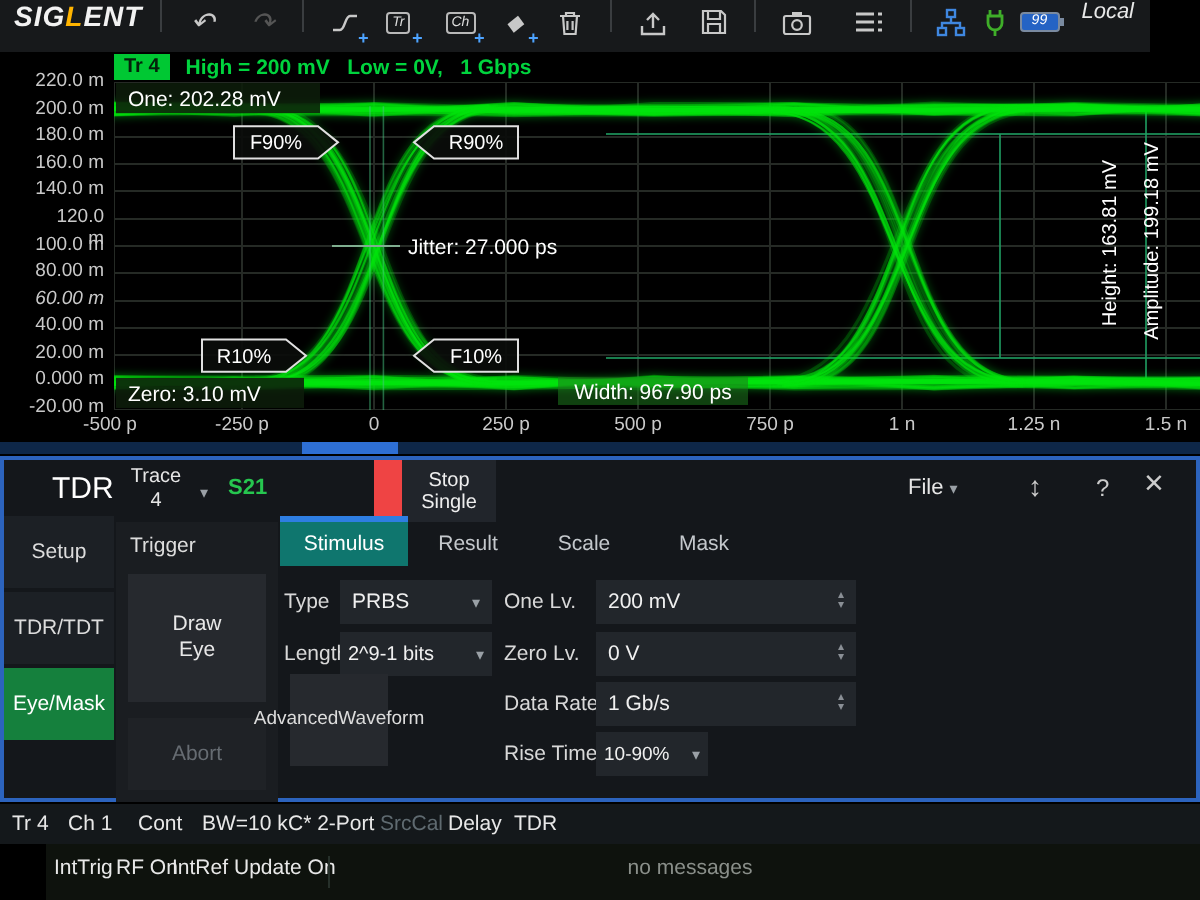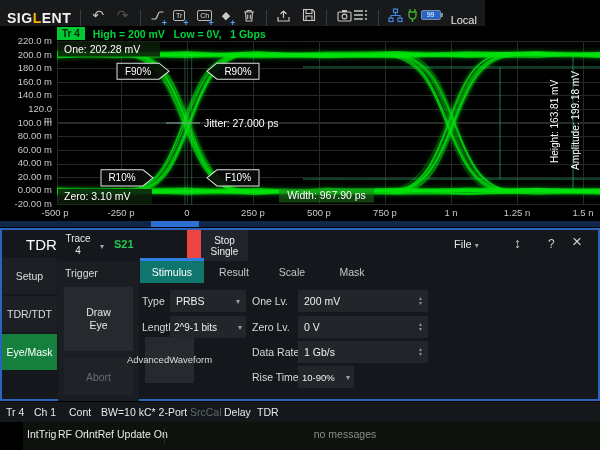--- a/index.html
+++ b/index.html
@@ -1,22 +1,22 @@
 <!DOCTYPE html>
 <html><head>
 <meta charset="utf-8">
 <style>
   * { margin:0; padding:0; box-sizing:border-box; }
   html,body { background:#000; }
   body { font-family:"Liberation Sans", sans-serif; }
   .screen { position:relative; width:600px; height:450px; background:#000; overflow:hidden; }
 
   
-  .toolbar { position:absolute; left:0; top:0; width:485px; height:26px; background:#17191b;
-             display:flex; align-items:flex-end; color:#c8c8c8; }
+  .toolbar { position:absolute; left:0; top:0; width:575px; height:26px; background:#17191b;
+             display:flex; align-items:flex-start; color:#c8c8c8;font-style:italic; }
   .logo { font-weight:bold; font-size:14px; letter-spacing:.5px; color:#f2f2f2; margin-left:7px; }
   .logo .yl { color:#ffb400; }
   .tsep { width:1px; height:16px; background:#3a3d40; margin:0 9px; }
   .ico { display:inline-flex; align-items:center; justify-content:center; width:22px; height:22px;
          font-size:14px; color:#c8c8c8; position:relative; }
   .ico.dim { color:#555; }
   .ico svg { display:block; }
   .plus { position:absolute; right:-1px; bottom:-2px; color:#4da3ff; font-size:9px; font-weight:bold; }
   .tbox { border:1px solid #b9b9b9; border-radius:2px; font-size:7px; line-height:9px; padding:0 2px;
           color:#ddd; position:relative; }
@@ -483,21 +483,21 @@
   </div>
 
 <div class="ytick" style="top: 35px; left: 0px; width: 52px; position: absolute; right: auto; text-align: right;">220.0 m</div>
     <div class="ytick" style="top: 48.5833px; left: 0px; width: 52px; position: absolute; right: auto; text-align: right;">200.0 m</div>
     <div class="ytick" style="top: 62.1667px; left: 0px; width: 52px; position: absolute; right: auto; text-align: right;">180.0 m</div>
     <div class="ytick" style="top: 75.75px; left: 0px; width: 52px; position: absolute; right: auto; text-align: right;">160.0 m</div>
     <div class="ytick" style="top: 89.3333px; left: 0px; width: 52px; position: absolute; right: auto; text-align: right;">140.0 m</div>
     <div class="ytick" style="top: 102.917px; left: 0px; width: 52px; position: absolute; right: auto; text-align: right; padding-left: 20px;">120.0 m</div>
     <div class="ytick" style="top: 116.5px; left: 0px; width: 52px; position: absolute; right: auto; text-align: right;">100.0 m</div>
     <div class="ytick" style="top: 130.083px; left: 0px; width: 52px; position: absolute; right: auto; text-align: right;">80.00 m</div>
-    <div class="ytick" style="top: 143.667px; left: 0px; width: 52px; position: absolute; right: auto; text-align: right;">60.00 m</div>
+    <div class="ytick" style="top: 143.667px; left: 0px; width: 52px; position: absolute; right: auto; text-align: right; font-style: italic;">60.00 m</div>
     <div class="ytick" style="top: 157.25px; left: 0px; width: 52px; position: absolute; right: auto; text-align: right;">40.00 m</div>
     <div class="ytick" style="top: 170.833px; left: 0px; width: 52px; position: absolute; right: auto; text-align: right;">20.00 m</div>
     <div class="ytick" style="top: 184.417px; left: 0px; width: 52px; position: absolute; right: auto; text-align: right;">0.000 m</div>
     <div class="ytick" style="top: 198px; left: 0px; width: 52px; position: absolute; right: auto; text-align: right;">-20.00 m</div>
     <div class="xtick" style="left: 25px;">-500 p</div>
     <div class="xtick" style="left: 91px;">-250 p</div>
     <div class="xtick" style="left: 157px;">0</div>
     <div class="xtick" style="left: 223px;">250 p</div>
     <div class="xtick" style="left: 289px;">500 p</div>
     <div class="xtick" style="left: 355px;">750 p</div>

